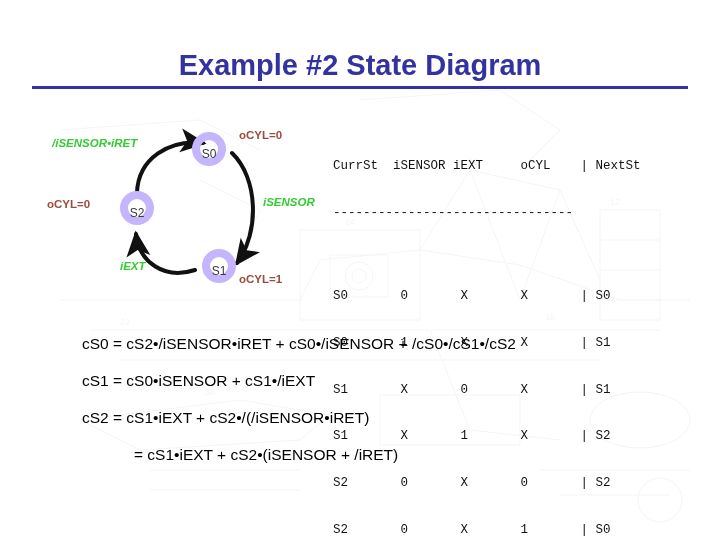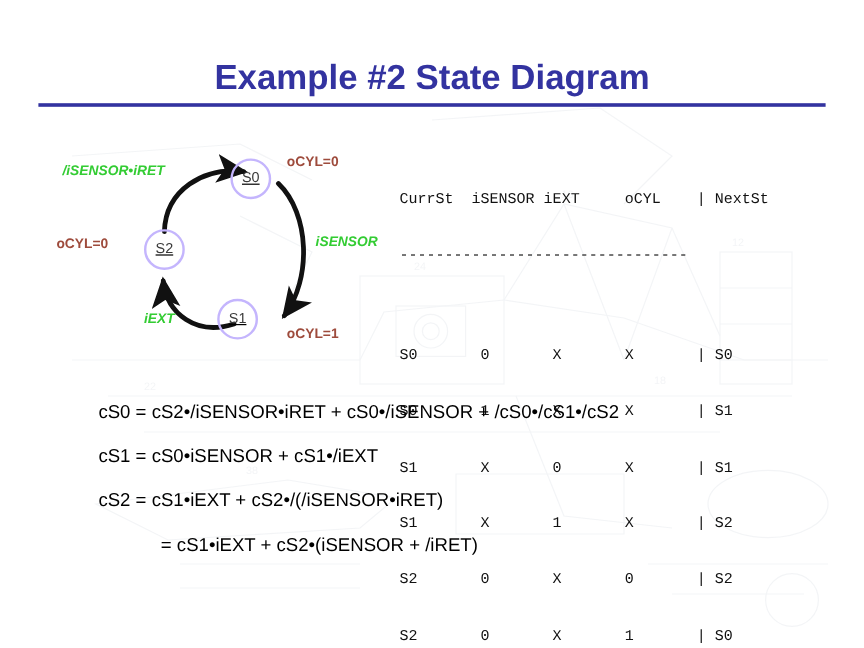--- a/index.html
+++ b/index.html
@@ -69,25 +69,24 @@
     font-weight: bold;
     line-height: 13px;
   }
   .lbl-green { color: #33cc33; font-style: italic; }
   .lbl-red   { color: #9e4b3c; text-align: right; }
 
   .state-circle {
     position: absolute;
     width: 34px;
     height: 34px;
-    border: 2px solid #c4b5fd;
+    border: 8px solid #c4b5fd;
     border-radius: 50%;
     background: transparent;
     box-sizing: border-box;
-    text-decoration: underline;
   }
   .state-circle span {
     display: block;
     width: 100%;
     line-height: 28px;
     text-align: center;
     font-size: 12px;
     color: #3a3a3a;
     font-family: "Liberation Sans", sans-serif;
   }
@@ -180,21 +179,21 @@
     <path d="M97 81 C98 46 130 27 163 31" stroke="#111111" stroke-width="4" fill="none" marker-end="url(#arrowhead)" stroke-linecap="round"></path>
 
     <path d="M192 41 C218 66 220 120 197 151" stroke="#111111" stroke-width="4" fill="none" marker-end="url(#arrowhead)" stroke-linecap="round"></path>
 
     <path d="M155 158 C124 168 99 150 96 122" stroke="#111111" stroke-width="4" fill="none" marker-end="url(#arrowhead)" stroke-linecap="round"></path>
   </svg>
 
   <div class="state-circle" style="left:152px; top:20px;">
     <span>S0</span>
   </div>
-  <div class="state-circle" style="left:141px; top:137px;">
+  <div class="state-circle" style="left:162px; top:137px;">
     <span>S1</span>
   </div>
   <div class="state-circle" style="left:80px; top:79px;">
     <span>S2</span>
   </div>
 
   <div class="diagram-label lbl-green" style="left:12px; top:25px;">/iSENSOR•iRET</div>
   <div class="diagram-label lbl-green" style="left:211px; top:84px;padding-left:12px;">iSENSOR</div>
   <div class="diagram-label lbl-green" style="left:80px; top:148px;">iEXT</div>
 

